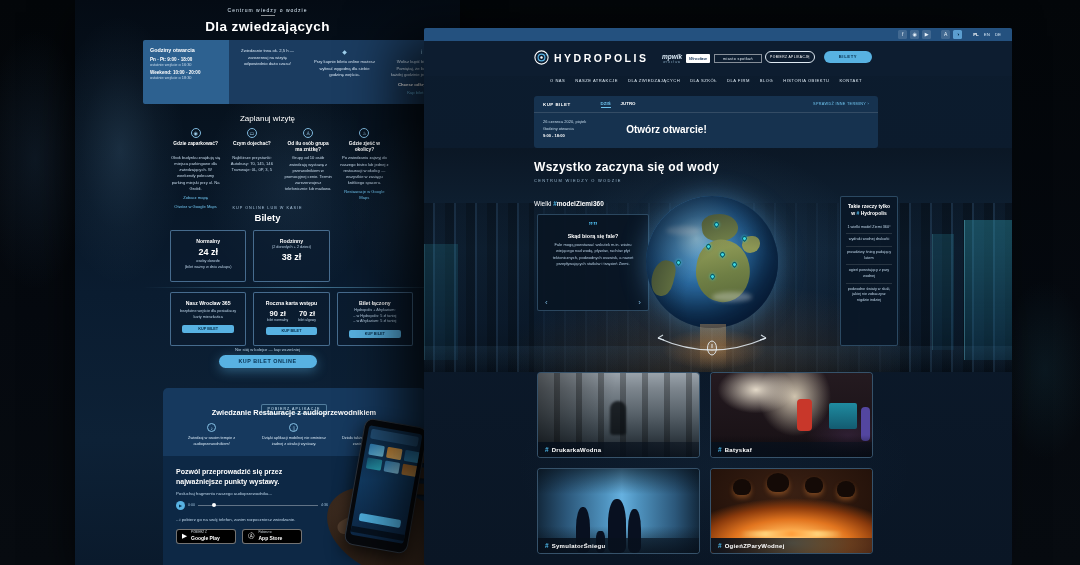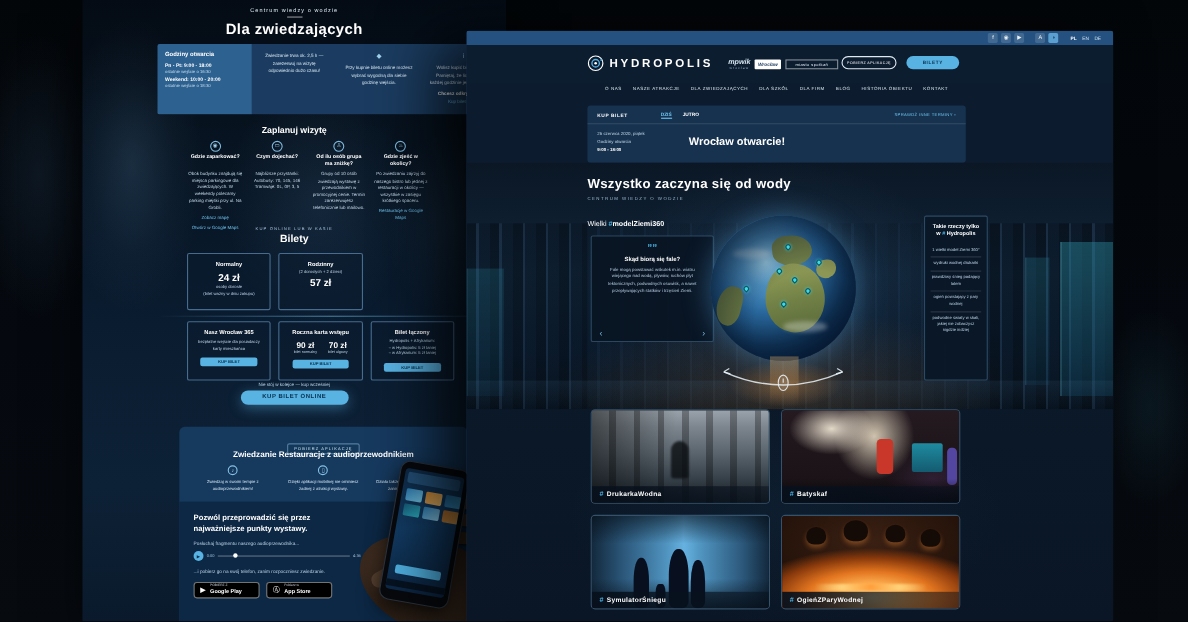--- a/index.html
+++ b/index.html
@@ -28,21 +28,21 @@
   .hours-main{width:86px;background:#2d6190;padding:7px 7px;}
   .hm-title{font-size:5.4px;font-weight:bold;color:#fff;margin-bottom:4px;}
   .hm-strong{font-size:4.6px;font-weight:bold;color:#fff;}
   .hm-dim{font-size:3.9px;color:#cfe2f2;opacity:.9;margin-bottom:3px;}
   .hours-rest{flex:1;background:#1b3c60;display:flex;}
   .hcol{flex:1;padding:8px 7px;font-size:4.2px;line-height:1.55;color:#d5e5f3;text-align:center;}
   .hicon{height:9px;margin-bottom:2px;color:#9fd1ee;font-size:6px;line-height:9px;}
   .hbold{font-size:4.3px;font-weight:bold;color:#fff;margin-top:3px;}
   .hlink{font-size:4.2px;color:#6fc4ef;margin-top:2px;}
 
-  .plan-title{top:114px;left:0;width:100%;text-align:center;font-size:8px;font-weight:bold;color:#fff;}
+  .plan-title{top:114px;left:0;width:100%;text-align:center;font-size:8px;font-weight:normal;color:#fff;}
   .plan{top:128px;left:96px;width:218px;display:grid;grid-template-columns:repeat(4,1fr);gap:7px;}
   .pcol{text-align:center;color:#c6d9ea;font-size:4.1px;line-height:1.5;}
   .picon{width:10px;height:10px;border:1px solid #7fb9dd;border-radius:50%;margin:0 auto 3px;color:#9fd1ee;font-size:5px;line-height:9px;text-align:center;}
   .pq{font-size:4.8px;font-weight:bold;color:#fff;min-height:12px;margin-bottom:2px;line-height:1.3;}
   .plink{color:#6fc4ef;margin-top:3px;display:block;font-size:4.1px;}
 
   .tix-eyebrow{top:206px;left:0;width:100%;text-align:center;font-size:3.8px;letter-spacing:1px;color:#a9c4dc;}
   .tix-title{top:212px;left:0;width:100%;text-align:center;font-size:9.5px;font-weight:bold;color:#fff;}
   .tgrid{left:95px;width:243px;display:grid;grid-template-columns:repeat(3,1fr);gap:7px;}
   .tg1{top:230px;}
@@ -319,21 +319,21 @@
     <div class="abs tgrid tg1">
       <div class="tcard">
         <div class="tname">Normalny</div>
         <div class="tprice">24 zł</div>
         <div class="tnote">osoby dorosłe</div>
         <div class="tnote">(bilet ważny w dniu zakupu)</div>
       </div>
       <div class="tcard">
         <div class="tname">Rodzinny</div>
         <div class="tsub">(2 dorosłych + 2 dzieci)</div>
-        <div class="tprice">57 zł</div>
+        <div class="tprice">38 zł</div>
       </div>
     </div>
     <div class="abs tix-divider"></div>
     <div class="abs tgrid tg2">
       <div class="tcard">
         <div class="tname">Nasz Wrocław 365</div>
         <div class="tnote" style="margin-top:3px">bezpłatne wejście dla posiadaczy karty mieszkańca</div>
         <div class="tbtn">KUP BILET</div>
       </div>
       <div class="tcard">
@@ -490,21 +490,21 @@
           <span class="tab">JUTRO</span>
         </div>
         <span class="w-more">SPRAWDŹ INNE TERMINY ›</span>
       </div>
       <div class="w-body">
         <div class="w-left">
           <div>26 czerwca 2020, piątek</div>
           <div>Godziny otwarcia</div>
           <div class="w-hours">9:00 - 18:00</div>
         </div>
-        <div class="w-status">Wrocław otwarcie!</div>
+        <div class="w-status">Otwórz otwarcie!</div>
       </div>
     </div>
 
     <div class="abs hero">
       <div class="cols cols-l"></div>
       <div class="cols cols-c"></div>
       <div class="cols cols-r"></div>
       <div class="tank tank-r"></div>
       <div class="tank tank-r2"></div>
       <div class="tank tank-l"></div>

